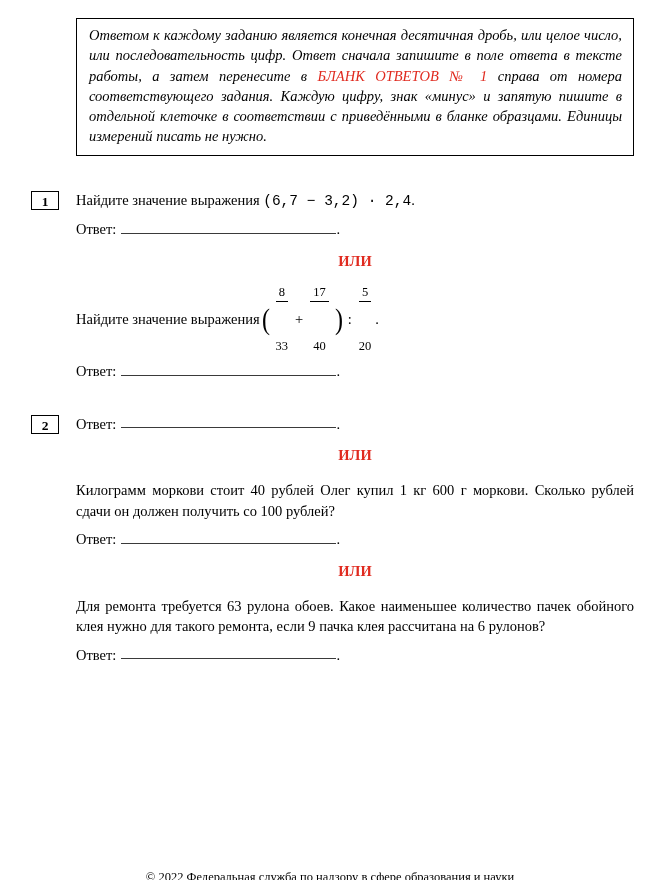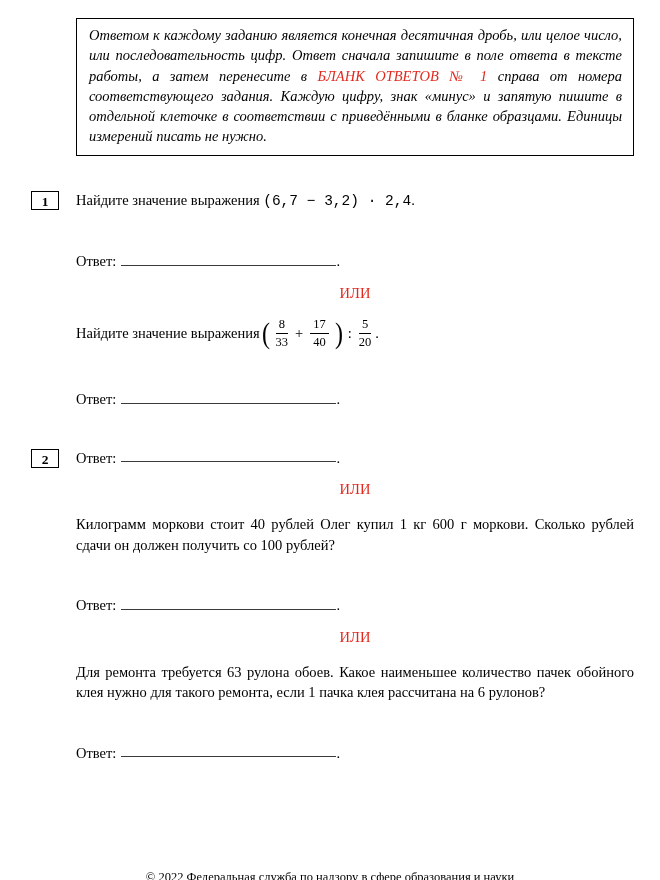--- a/index.html
+++ b/index.html
@@ -47,51 +47,51 @@
     margin: 0;
     font-size: 14.5px;
     line-height: 1.42;
     text-align: justify;
   }
   .mt-task1 { margin-top: 34px; }
   .mt-task2 { margin-top: 34px; }
   .mt-text  { margin-top: 16px; font-family: Liberation Serif, serif; }
 
   
-  .answer-row { margin-top: 40px; font-size: 14.5px; }
+  .answer-row { margin-top: 8px; font-size: 14.5px; }
   .answer-blank {
     display: inline-block;
     width: 215px;
     height: 1em;
     margin-left: 5px;
     border-bottom: 1px solid #3a3a3a;
     vertical-align: baseline;
   }
 
   
   .or {
     margin-top: 15px;
     text-align: center;
     color: var(--accent);
-    font-weight: normal;
+    font-weight: bold;
     font-size: 14.5px;
   }
 
   
   .math-line { margin-top: 16px; display: flex; align-items: center; flex-wrap: nowrap; text-align: left; }
   .frac {
     display: inline-block;
     text-align: center;
     vertical-align: middle;
     font-size: 12.5px;
     line-height: 1.05;
     margin: 0 4px;
   }
   .frac .num { display: block; padding: 0 3px 2px; border-bottom: 1px solid #000; }
-  .frac .den { display: block; padding-top: 2px; }
+  .frac .den { display: block; padding-top: 2px; margin-top: 36px; }
   .bigparen {
     font-size: 30px;
     font-weight: 400;
     line-height: 1;
     transform: scaleX(0.8);
     display: inline-block;
     margin: 0 1px;
   }
   .op { margin: 0 3px; }
   .expr { white-space: nowrap; font-family: Liberation Mono, monospace; }
@@ -163,21 +163,21 @@
       <div class="or">ИЛИ</div>
 
       <p class="qtext mt-text">Килограмм моркови стоит 40 рублей Олег купил 1 кг 600 г моркови. Сколько рублей сдачи он должен получить со 100 рублей?</p>
 
       <div class="answer-row">
         <span>Ответ:</span><span class="answer-blank"></span><span>.</span>
       </div>
 
       <div class="or">ИЛИ</div>
 
-      <p class="qtext mt-text">Для ремонта требуется 63 рулона обоев. Какое наименьшее количество пачек обойного клея нужно для такого ремонта, если 1 пачка клея рассчитана на 6 рулонов?</p>
+      <p class="qtext mt-text">Для ремонта требуется 63 рулона обоев. Какое наименьшее количество пачек обойного клея нужно для такого ремонта, если 9 пачка клея рассчитана на 6 рулонов?</p>
 
       <div class="answer-row">
         <span>Ответ:</span><span class="answer-blank"></span><span>.</span>
       </div>
     </section>
 
   </div>
 
   <div class="footer">© 2022 Федеральная служба по надзору в сфере образования и науки</div>
 </div>

